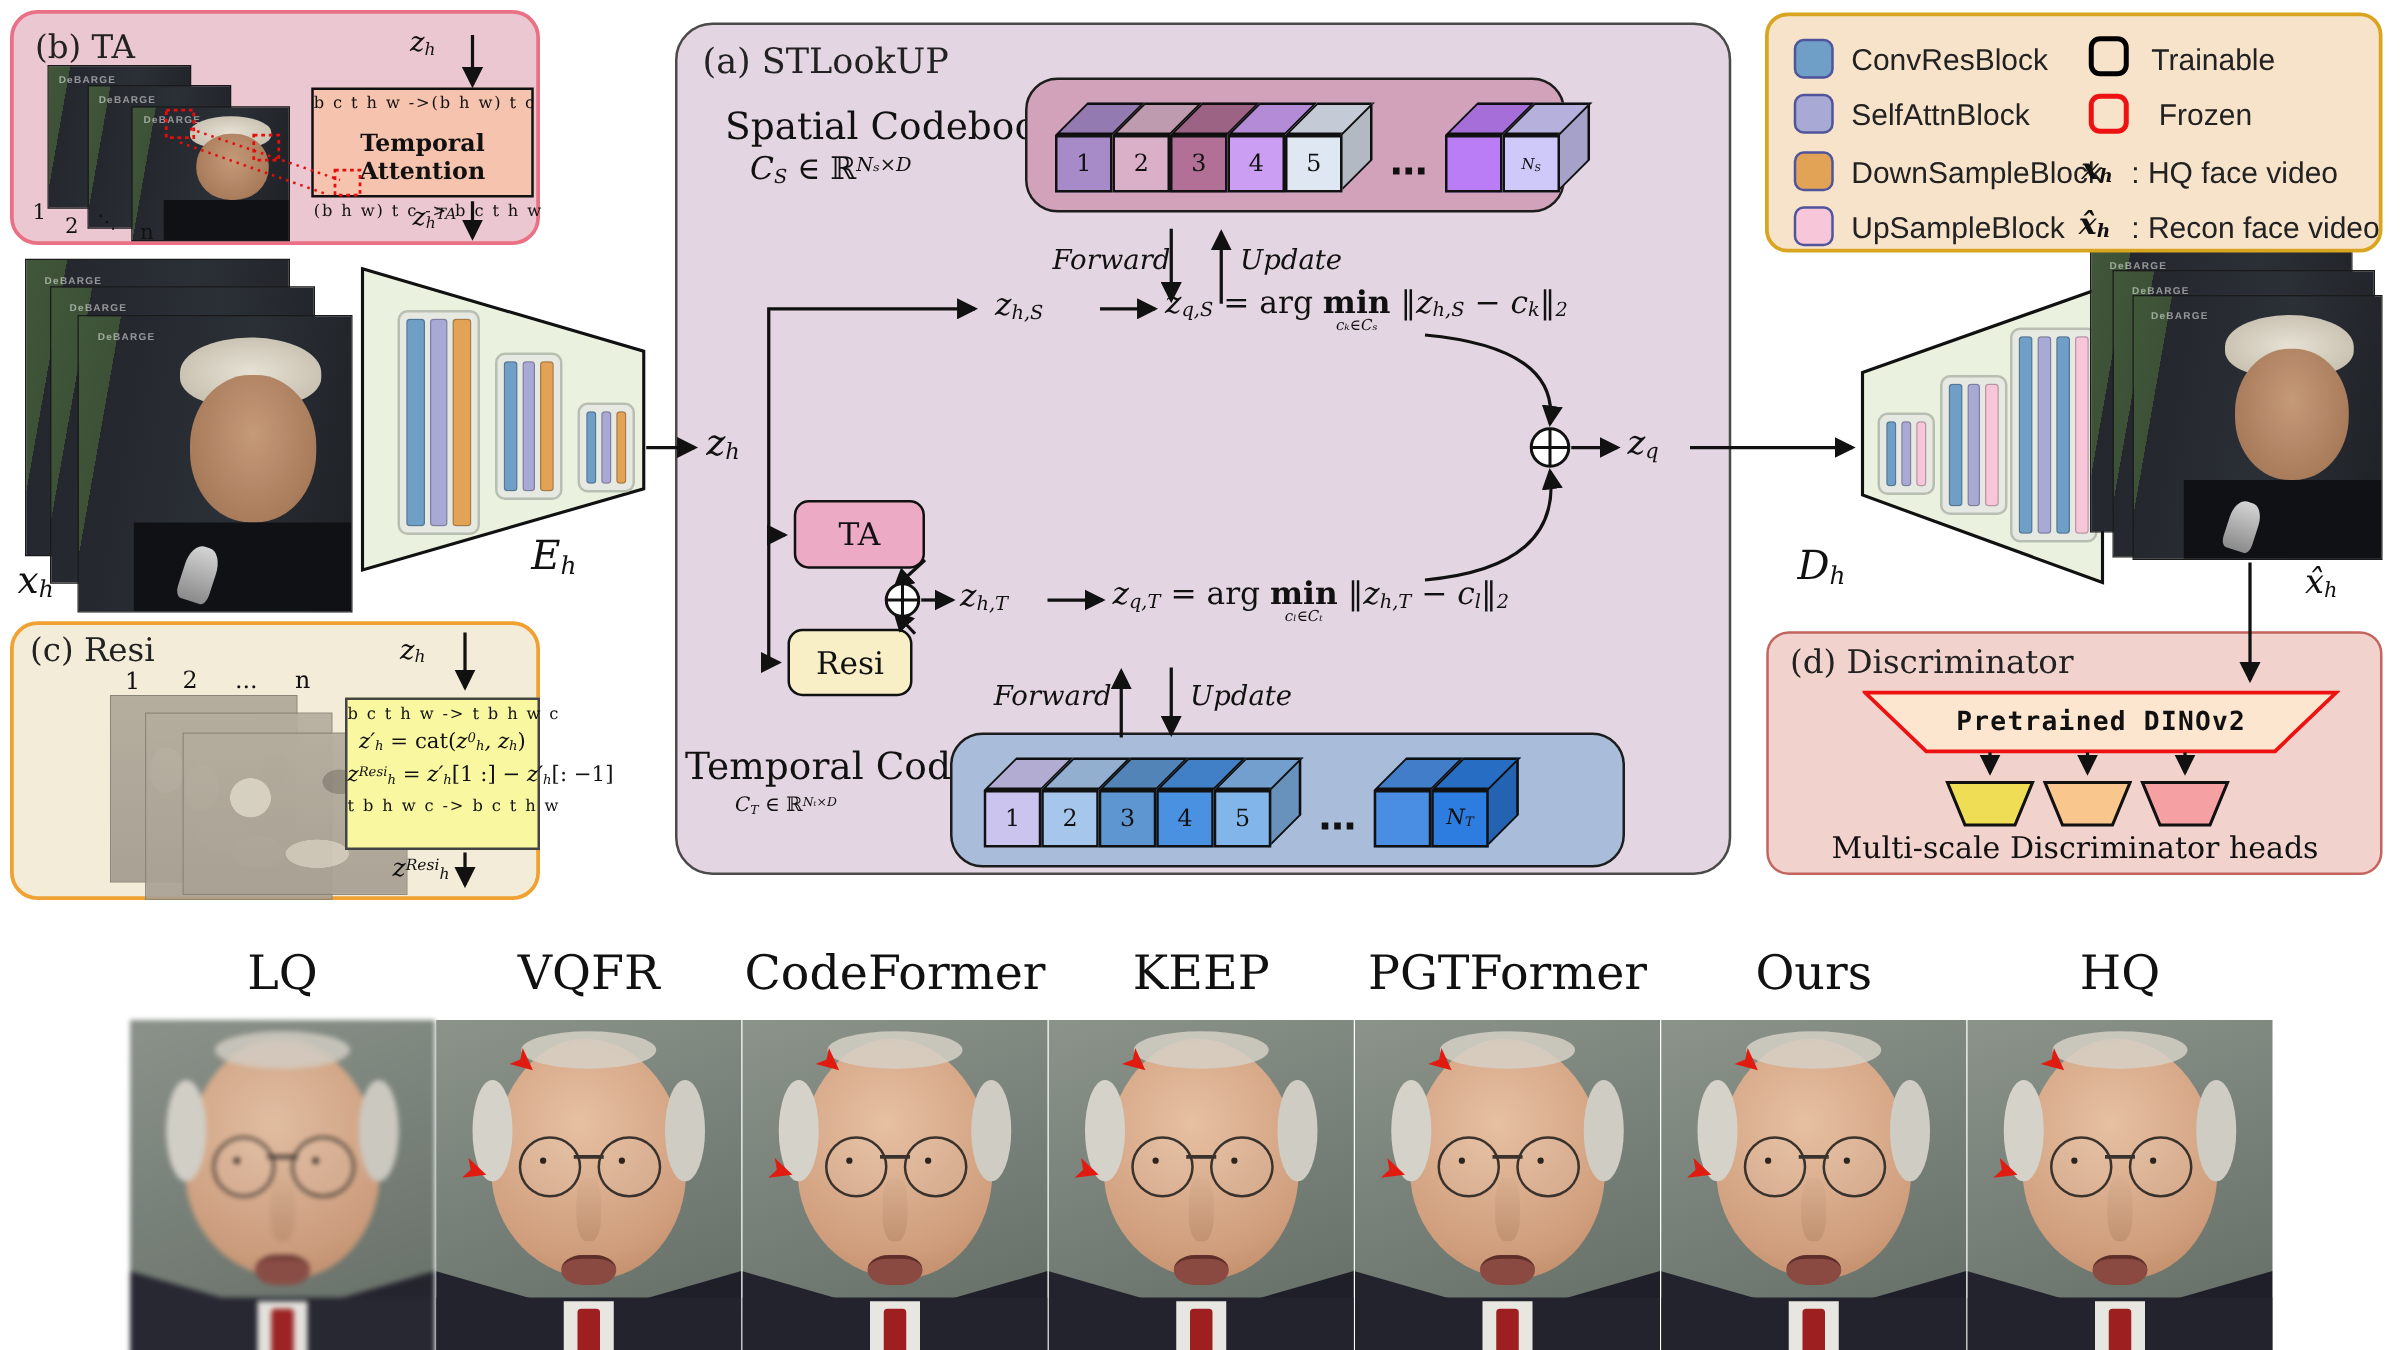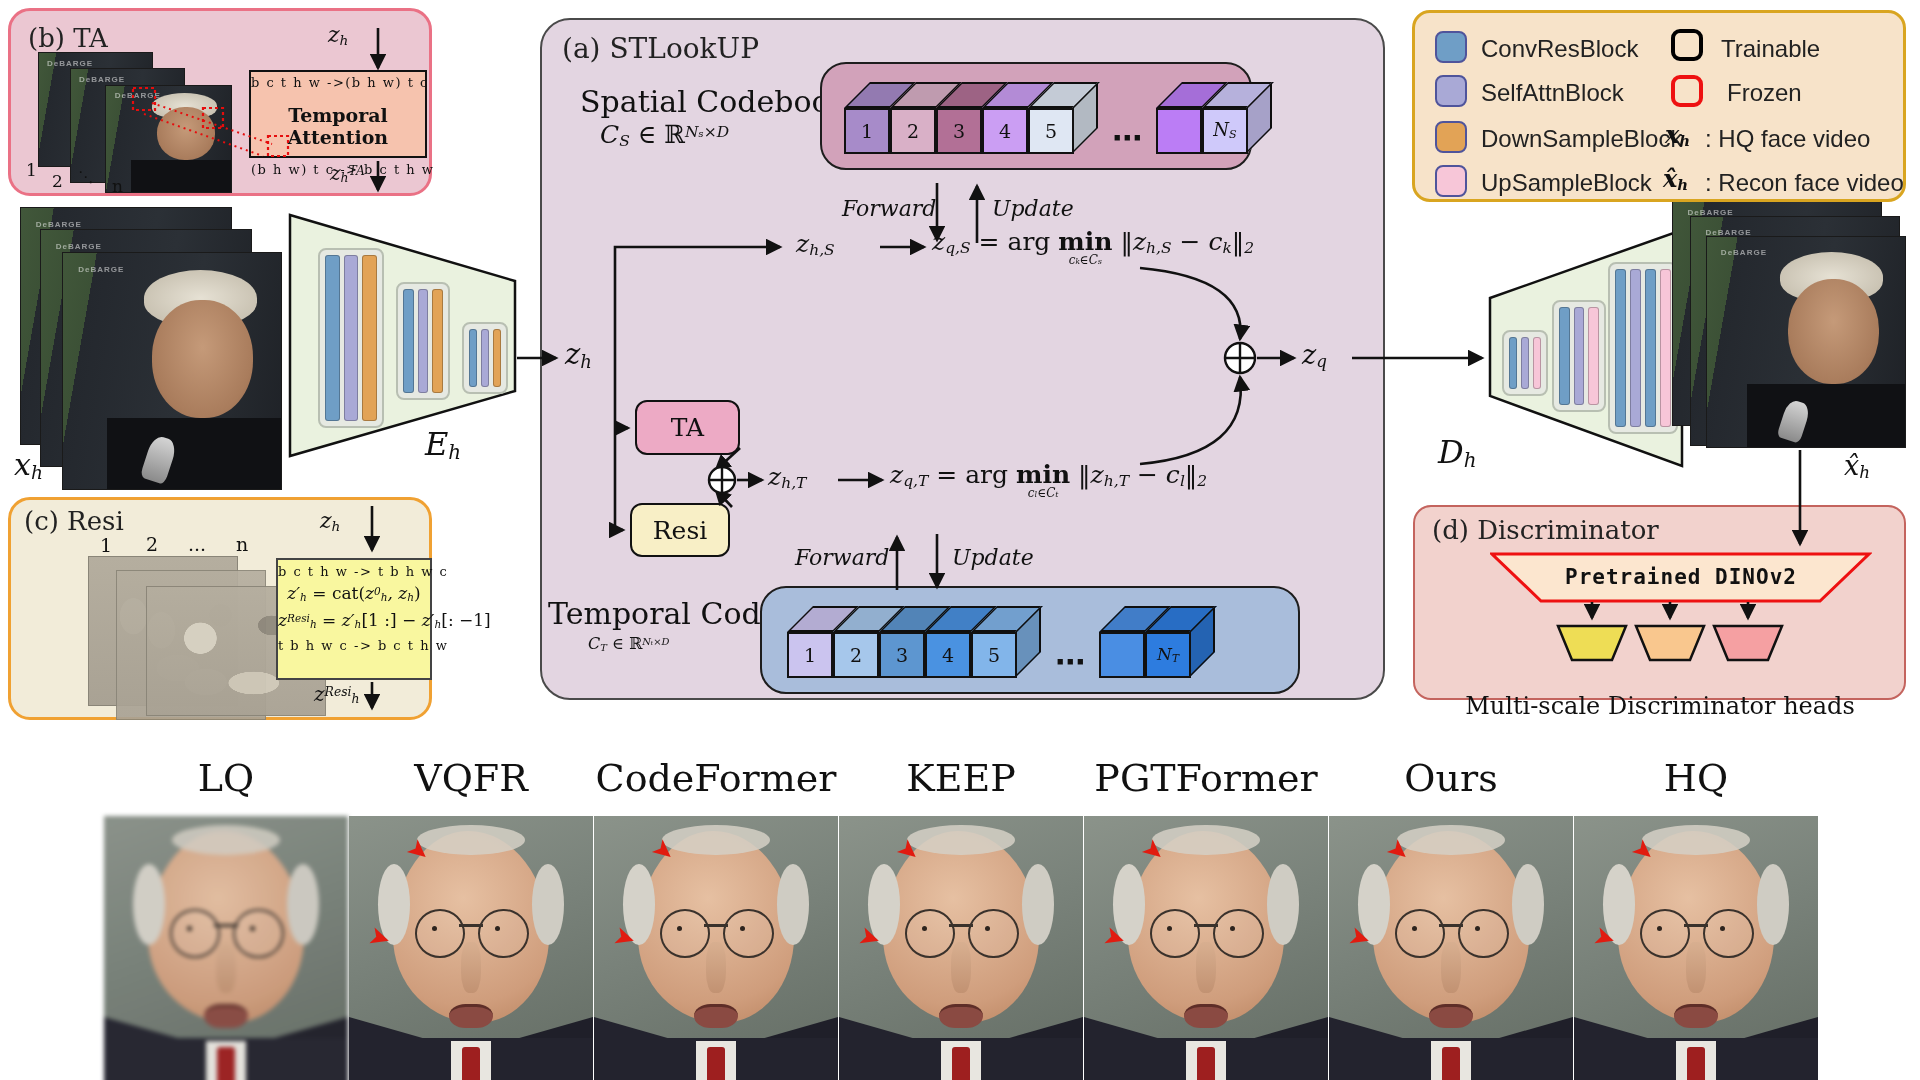--- a/index.html
+++ b/index.html
@@ -214,21 +214,21 @@
     <div class="dots">⋯</div>
     <div class="cuberow">
       <div class="cube" style="--c: #bb7df5;">
           <div class="ctop"></div>
           <div class="cfront"></div>
         </div>
       <div class="cube" style="--c: #cfc9fa;">
           <div class="ctop"></div>
           <div class="cside"></div>
           <div class="cfront">
-            <span class="math" style="font-size:18px;"><span>N</span><sub>S</sub></span>
+            <span class="math" style="font-size:12px;"><span>N</span><sub>S</sub></span>
           </div>
         </div>
     </div>
   </div>
   <div class="abs flabel" style="left:842px;top:196px;">Forward</div>
   <div class="abs flabel" style="left:992px;top:196px;">Update</div>
 
   <div class="abs math" style="left:796px;top:231px;font-size:25px;"><span>z</span><sub>h,S</sub></div>
   <div class="abs math" style="left:932px;top:229px;font-size:25px;"><span>z</span><sub>q,S</sub><span class="rm"> = arg </span><span class="mstack">
         <span>min</span>
@@ -369,21 +369,21 @@
   <div class="dinotext" style="left:1565px;top:565px;">Pretrained DINOv2</div>
   <svg class="abs" style="left:1556px;top:624px;--hc:#eedd55;" width="72" height="38">
     <polygon points="2,2 70,2 56,36 16,36" style="fill:var(--hc);" stroke="#111" stroke-width="2.5"></polygon>
   </svg>
   <svg class="abs" style="left:1634px;top:624px;--hc:#f9c78e;" width="72" height="38">
     <polygon points="2,2 70,2 56,36 16,36" style="fill:var(--hc);" stroke="#111" stroke-width="2.5"></polygon>
   </svg>
   <svg class="abs" style="left:1712px;top:624px;--hc:#f5a0a2;" width="72" height="38">
     <polygon points="2,2 70,2 56,36 16,36" style="fill:var(--hc);" stroke="#111" stroke-width="2.5"></polygon>
   </svg>
-  <div class="abs" style="left:1450px;top:664px;width:420px;text-align:center;font:24px 'DejaVu Serif',serif;margin-top:28px;">Multi-scale Discriminator heads</div>
+  <div class="abs" style="left:1450px;top:664px;width:420px;text-align:center;font:24px 'DejaVu Serif',serif;">Multi-scale Discriminator heads</div>
 
   <div class="panel panel-c"></div>
   <div class="abs ptitle" style="left:24px;top:506px;">(c) Resi</div>
   <div class="abs" style="left:100px;top:534px;font:19px 'DejaVu Serif',serif;">1</div>
   <div class="abs" style="left:146px;top:533px;font:19px 'DejaVu Serif',serif;">2</div>
   <div class="abs" style="left:188px;top:533px;font:19px 'DejaVu Serif',serif;">...</div>
   <div class="abs" style="left:236px;top:533px;font:19px 'DejaVu Serif',serif;">n</div>
   <div class="gframe" style="left:88px;top:556px;width:148px;height:148px;"></div>
   <div class="gframe" style="left:116px;top:570px;width:148px;height:148px;opacity:.92;"></div>
   <div class="gframe" style="left:146px;top:586px;width:178px;height:128px;opacity:.95;"></div>

